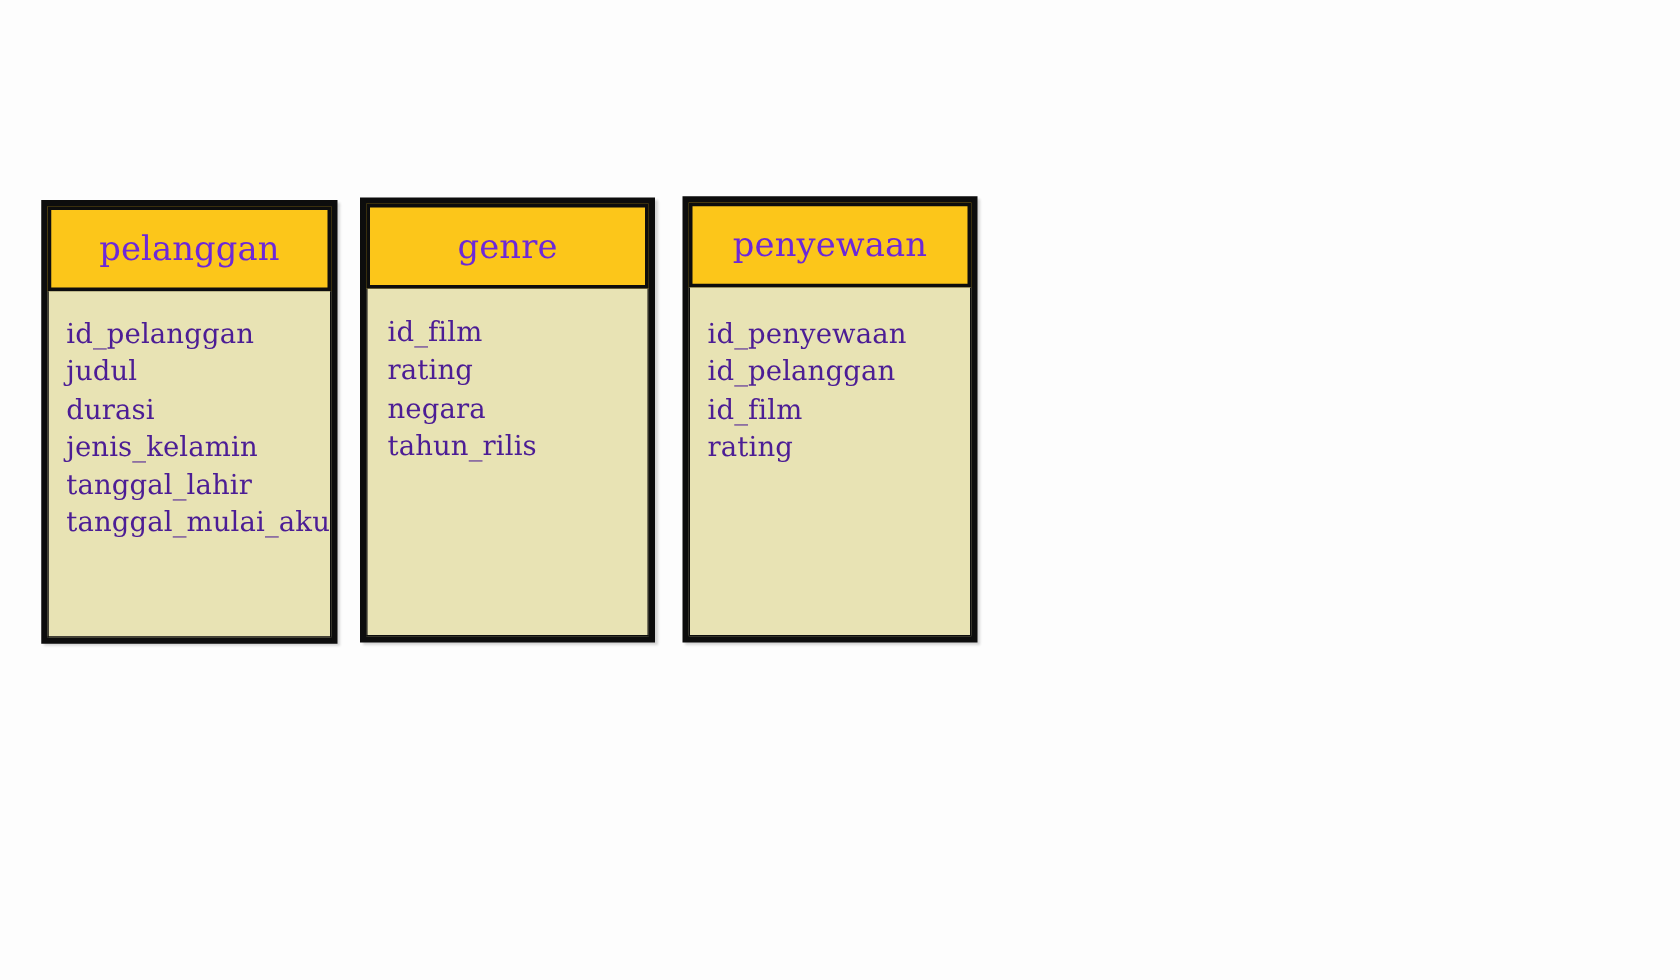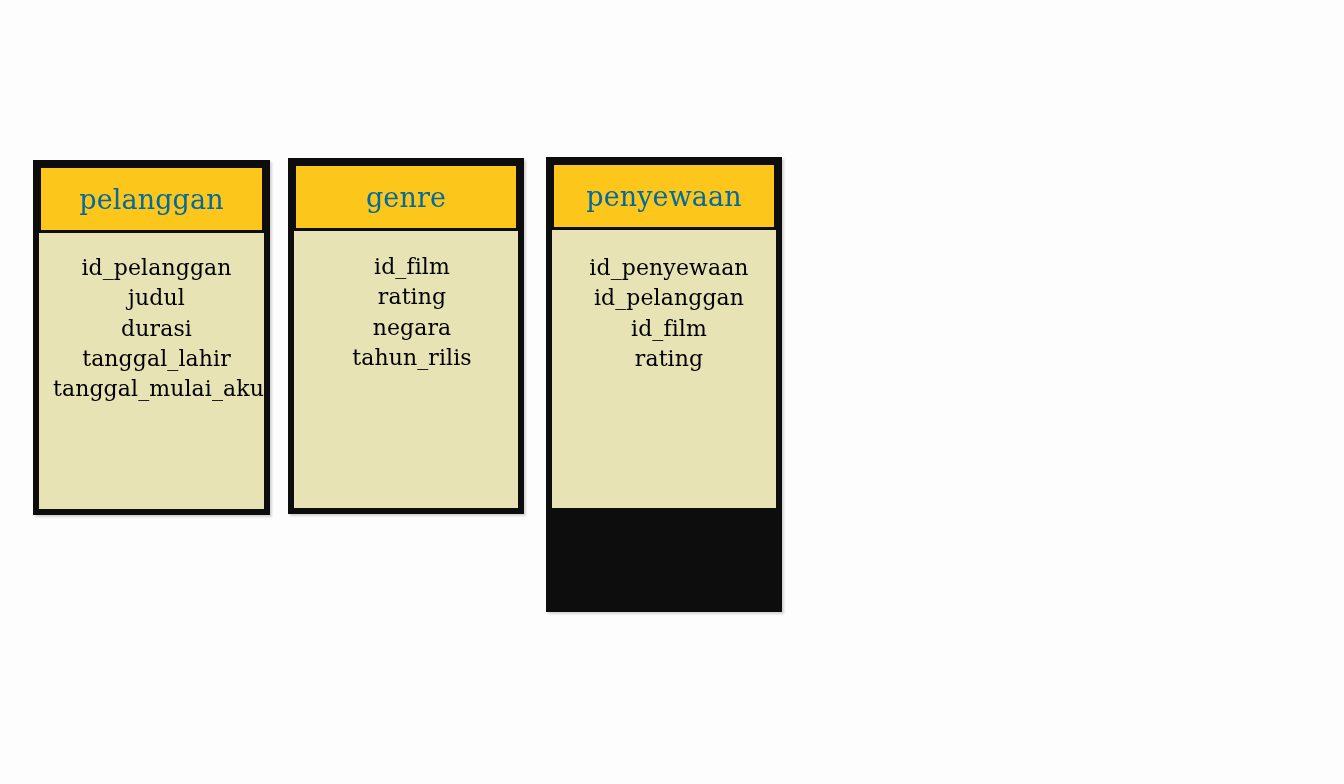--- a/index.html
+++ b/index.html
@@ -37,21 +37,21 @@
     height: 68px;
     display: flex;
     align-items: center;
     justify-content: center;
     overflow: hidden;
   }
 
   .entity-title {
     font-size: 27px;
     line-height: 1;
-    color: #0369a1;
+    color: #6d28d9;
     white-space: nowrap;
     letter-spacing: 0.1px;
   }
 
   .entity-body {
     box-sizing: border-box;
     background: #e8e3b4;
     border: 1px solid #0d0d0d;
     border-top: none;
     overflow: hidden;
@@ -64,30 +64,29 @@
     right: 4px;
     top: 22px;
     list-style: none;
     margin: 0;
     padding: 0;
   }
 
   .field {
     font-size: 22px;
     line-height: 30.3px;
-    color: #000000;
+    color: #4c1d95;
     white-space: nowrap;
     letter-spacing: 0.1px;
-    text-align: center;
   }
 
   
   .entity.e0 { left: 33px;  top: 160px; width: 237px; height: 355px; }
   .entity.e1 { left: 288px; top: 158px; width: 236px; height: 356px; }
-  .entity.e2 { left: 546px; top: 157px; width: 236px; height: 455px; }
+  .entity.e2 { left: 546px; top: 157px; width: 236px; height: 357px; }
 
   .entity.e0 .entity-body { height: 277px; }
   .entity.e1 .entity-body { height: 278px; }
   .entity.e2 .entity-body { height: 279px; }
 
   .entity.e0 .field-list { top: 20px; left: 14px; }
   .entity.e1 .field-list { top: 21px; left: 16px; }
   .entity.e2 .field-list { top: 23px; left: 14px; }
 </style>
 </head>
@@ -97,20 +96,21 @@
 
   <div class="entity e0">
     <div class="entity-header">
       <span class="entity-title">pelanggan</span>
     </div>
     <div class="entity-body">
       <ul class="field-list">
         <li class="field">id_pelanggan</li>
         <li class="field">judul</li>
         <li class="field">durasi</li>
+        <li class="field">jenis_kelamin</li>
         <li class="field">tanggal_lahir</li>
         <li class="field">tanggal_mulai_akun</li>
       </ul>
     </div>
   </div>
 
   <div class="entity e1">
     <div class="entity-header">
       <span class="entity-title">genre</span>
     </div>

